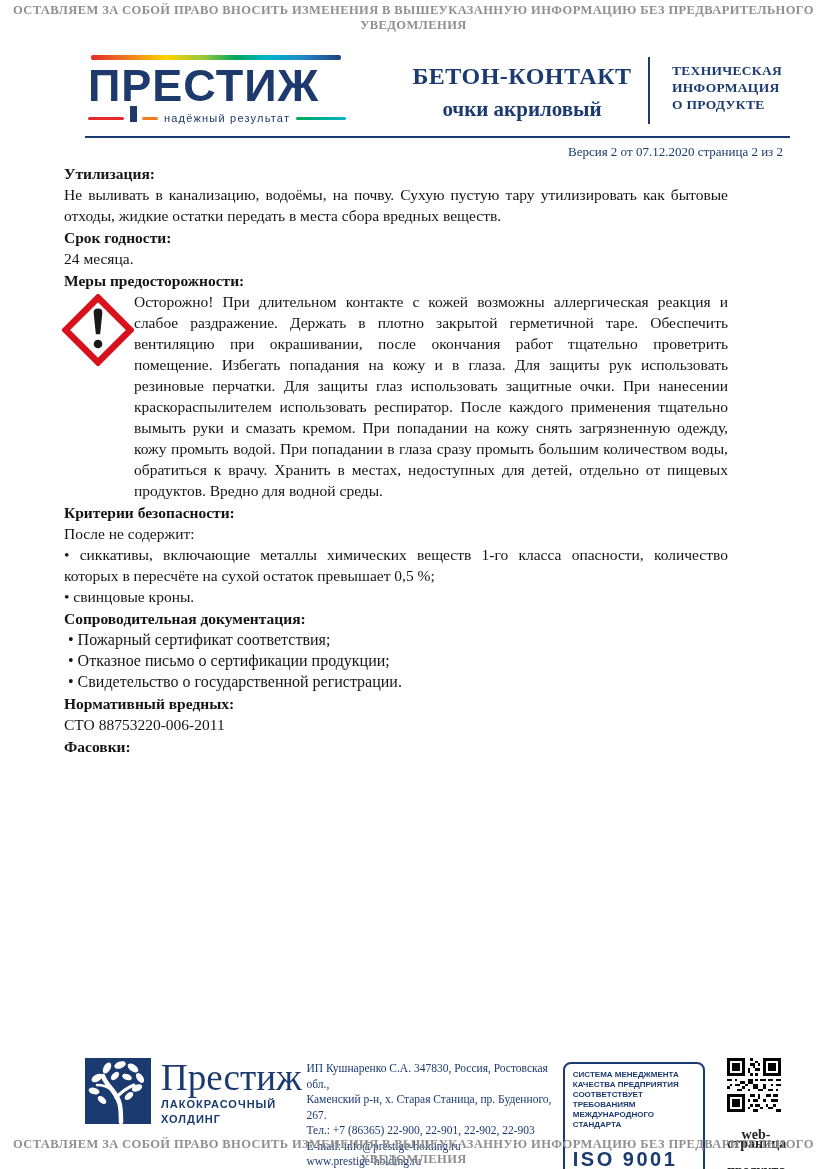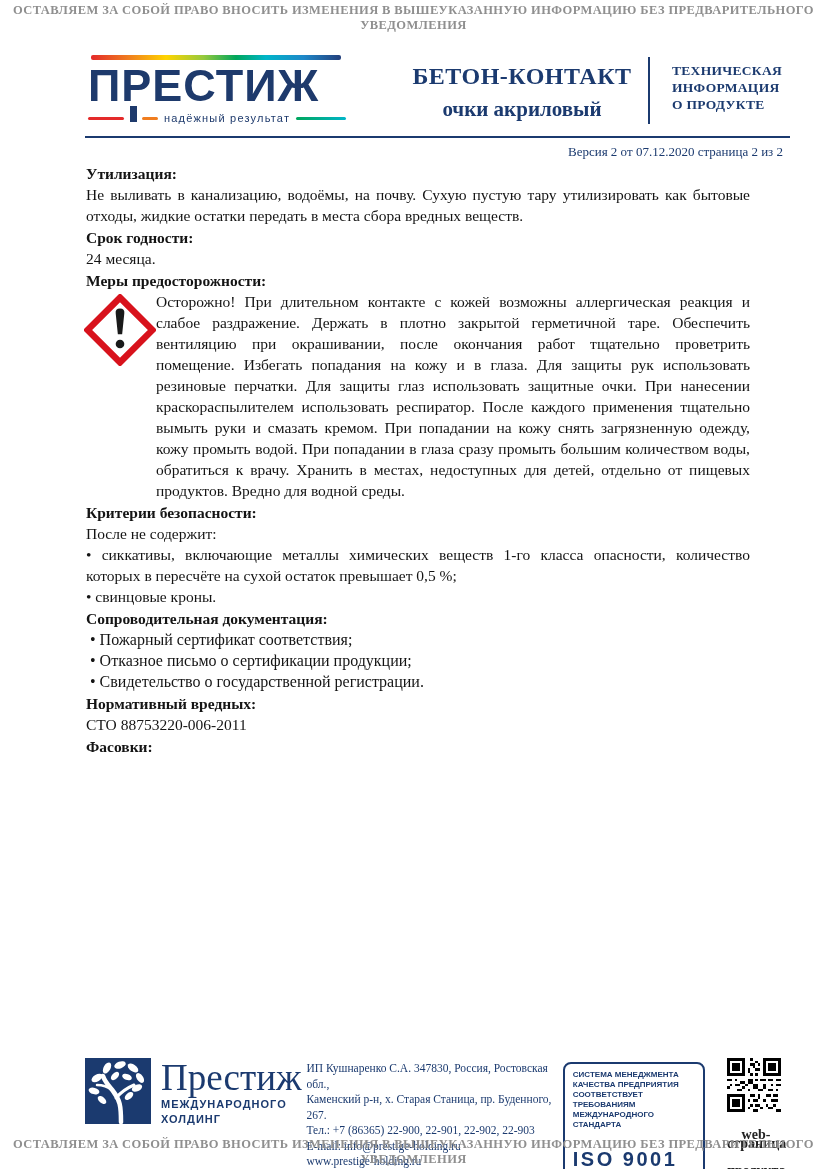--- a/index.html
+++ b/index.html
@@ -33,21 +33,21 @@
   .title-2 { font-weight:bold; font-size:21px; margin-top:7px; }
 
   .header-divider { position:absolute; left:648px; top:57px; width:2px; height:67px; background:#1b3a6f; }
   .doctype { position:absolute; left:672px; top:62px; color:#1b3a6f;
     font-weight:bold; font-size:13.5px; line-height:17px; letter-spacing:.3px; }
 
   .header-rule { position:absolute; left:85px; top:136px; width:705px; height:2px; background:#1b3a6f; }
   .version-line { position:absolute; top:144px; right:44px; font-size:13px; color:#1b3a6f; }
 
   
-  .main { position:absolute; left:86px; top:162px; width:664px; }
+  .main { position:absolute; left:64px; top:162px; width:664px; }
   .h { font-weight:bold; font-size:15.5px; line-height:21px; margin-top:1px; }
   .p { font-size:15.5px; line-height:21px; text-align:justify; }
   .prec { position:relative; padding-left:70px; min-height:80px; }
   .warn-icon { position:absolute; left:-2px; top:3px; width:72px; height:72px; }
   .bullet-p { font-size:15.5px; line-height:21px; text-align:justify; }
   .doc-item { font-size:16px; line-height:21px; padding-left:4px; }
 
   
   .footer { position:absolute; left:85px; top:1058px; width:700px; display:flex; align-items:flex-start; }
   .f-logo { display:flex; align-items:flex-start; width:232px; }
@@ -151,21 +151,21 @@
         <ellipse cx="55" cy="20" rx="5.5" ry="3.2" fill="#ffffff" transform="rotate(55 55 20)"></ellipse>
         <ellipse cx="9" cy="33" rx="5.5" ry="3.2" fill="#ffffff" transform="rotate(15 9 33)"></ellipse>
         <ellipse cx="52" cy="30" rx="5.5" ry="3.2" fill="#ffffff" transform="rotate(-25 52 30)"></ellipse>
         <ellipse cx="30" cy="18" rx="5" ry="3" fill="#ffffff" transform="rotate(-45 30 18)"></ellipse>
         <ellipse cx="42" cy="19" rx="5" ry="3" fill="#ffffff" transform="rotate(20 42 19)"></ellipse>
         <ellipse cx="17" cy="42" rx="5" ry="3" fill="#ffffff" transform="rotate(40 17 42)"></ellipse>
         <ellipse cx="44" cy="38" rx="5" ry="3" fill="#ffffff" transform="rotate(-40 44 38)"></ellipse>
       </svg>
       <div class="f-brand-col">
         <div class="f-brand">Престиж</div>
-        <div class="f-sub">МЕЖДУНАРОДНОГО</div>
+        <div class="f-sub">ЛАКОКРАСОЧНЫЙ</div>
         <div class="f-sub">ХОЛДИНГ</div>
       </div>
     </div>
 
     <div class="f-contact">
       <div>ИП Кушнаренко С.А. 347830, Россия, Ростовская обл.,</div>
       <div>Каменский р-н, х. Старая Станица, пр. Буденного, 267.</div>
       <div>Тел.: +7 (86365) 22-900, 22-901, 22-902, 22-903</div>
       <div>E-mail: info@prestige-holding.ru</div>
       <div>www.prestige-holding.ru</div>

